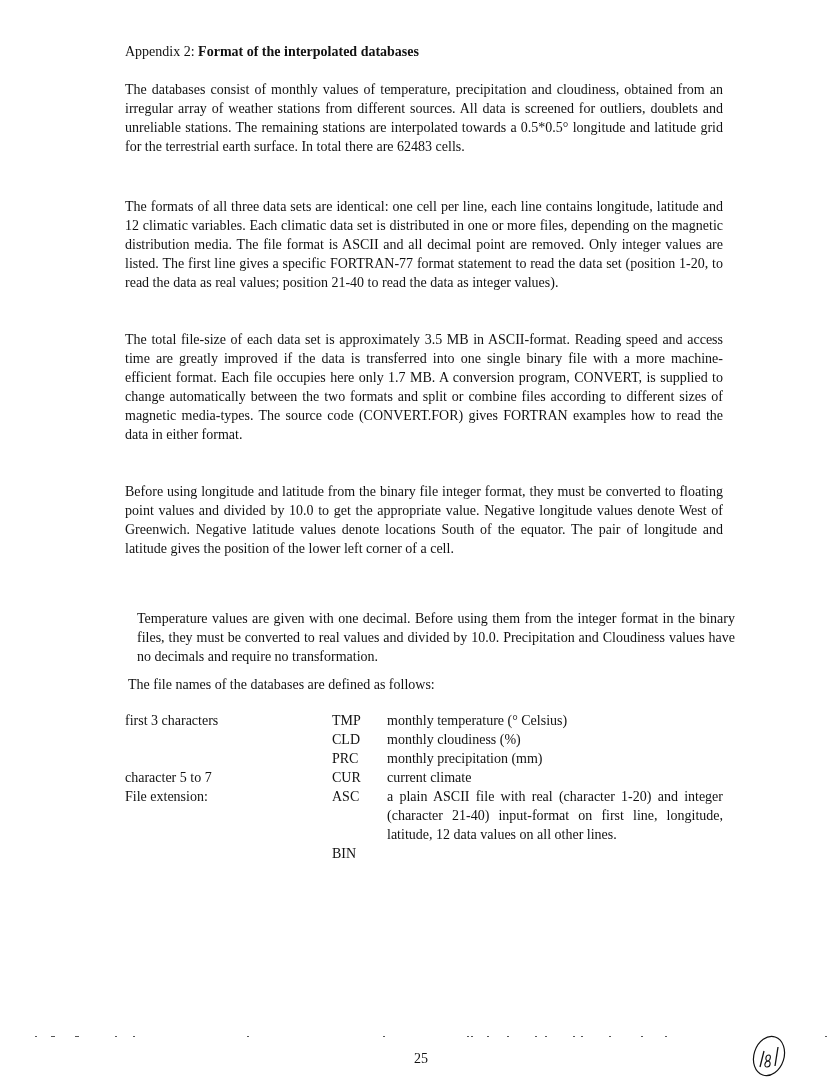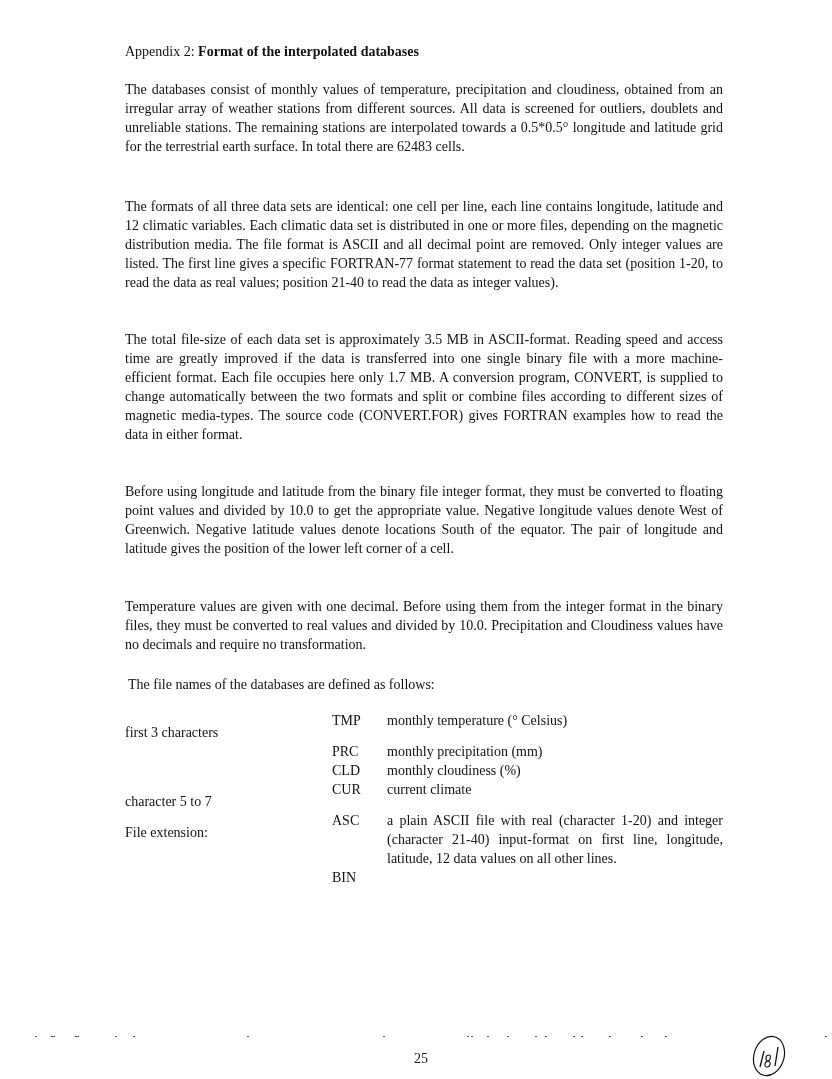--- a/index.html
+++ b/index.html
@@ -52,21 +52,21 @@
       left: 114px;
       top: 711px;
       width: 600px;
       font-size: 14px;
       line-height: 19px;
     }
     .defrow {
       display: flex;
       align-items: flex-start;
     }
-    .defrow .c1 { width: 207px; flex: none; margin-top: 12px; }
+    .defrow .c1 { width: 207px; flex: none; }
     .defrow .c2 { width: 55px; flex: none; }
     .defrow .c3 {
       width: 336px;
       flex: none;
       text-align: justify;
       text-align-last: left;
     }
 
     .scan-dots {
       position: absolute;
@@ -102,38 +102,38 @@
 <div class="page">
 
   <div class="heading">
     <span>Appendix 2: </span><span class="bold">Format of the interpolated databases</span>
   </div>
 
   <p class="para" id="p1" style="margin:0">The databases consist of monthly values of temperature, precipitation and cloudiness, obtained from an irregular array of weather stations from different sources. All data is screened for outliers, doublets and unreliable stations. The remaining stations are interpolated towards a 0.5*0.5° longitude and latitude grid for the terrestrial earth surface. In total there are 62483 cells.</p>
   <p class="para" id="p2" style="margin:0">The formats of all three data sets are identical: one cell per line, each line contains longitude, latitude and 12 climatic variables. Each climatic data set is distributed in one or more files, depending on the magnetic distribution media. The file format is ASCII and all decimal point are removed. Only integer values are listed. The first line gives a specific FORTRAN-77 format statement to read the data set (position 1-20, to read the data as real values; position 21-40 to read the data as integer values).</p>
   <p class="para" id="p3" style="margin:0">The total file-size of each data set is approximately 3.5 MB in ASCII-format. Reading speed and access time are greatly improved if the data is transferred into one single binary file with a more machine-efficient format. Each file occupies here only 1.7 MB. A conversion program, CONVERT, is supplied to change automatically between the two formats and split or combine files according to different sizes of magnetic media-types. The source code (CONVERT.FOR) gives FORTRAN examples how to read the data in either format.</p>
   <p class="para" id="p4" style="margin:0">Before using longitude and latitude from the binary file integer format, they must be converted to floating point values and divided by 10.0 to get the appropriate value. Negative longitude values denote West of Greenwich. Negative latitude values denote locations South of the equator. The pair of longitude and latitude gives the position of the lower left corner of a cell.</p>
-  <p class="para" id="p5" style="margin:0">Temperature values are given with one decimal. Before using them from the integer format in the binary files, they must be converted to real values and divided by 10.0. Precipitation and Cloudiness values have no decimals and require no transformation.</p>
+  <p class="para" id="p5" style="margin:12px">Temperature values are given with one decimal. Before using them from the integer format in the binary files, they must be converted to real values and divided by 10.0. Precipitation and Cloudiness values have no decimals and require no transformation.</p>
   <p class="para" id="p6" style="margin:3px">The file names of the databases are defined as follows:</p>
 
   <div class="deftable">
     <div class="defrow">
       <span class="c1">first 3 characters</span>
       <span class="c2">TMP</span>
       <span class="c3">monthly temperature (° Celsius)</span>
     </div>
     <div class="defrow">
       <span class="c1"></span>
-      <span class="c2">PRC</span>
-      <span class="c3">monthly precipitation (mm)</span>
+      <span class="c2">CLD</span>
+      <span class="c3">monthly cloudiness (%)</span>
     </div>
     <div class="defrow">
       <span class="c1"></span>
-      <span class="c2">CLD</span>
-      <span class="c3">monthly cloudiness (%)</span>
+      <span class="c2">PRC</span>
+      <span class="c3">monthly precipitation (mm)</span>
     </div>
     <div class="defrow">
       <span class="c1">character 5 to 7</span>
       <span class="c2">CUR</span>
       <span class="c3">current climate</span>
     </div>
     <div class="defrow">
       <span class="c1">File extension:</span>
       <span class="c2">ASC</span>
       <span class="c3">a plain ASCII file with real (character 1-20) and integer (character 21-40) input-format on first line, longitude, latitude, 12 data values on all other lines.</span>

